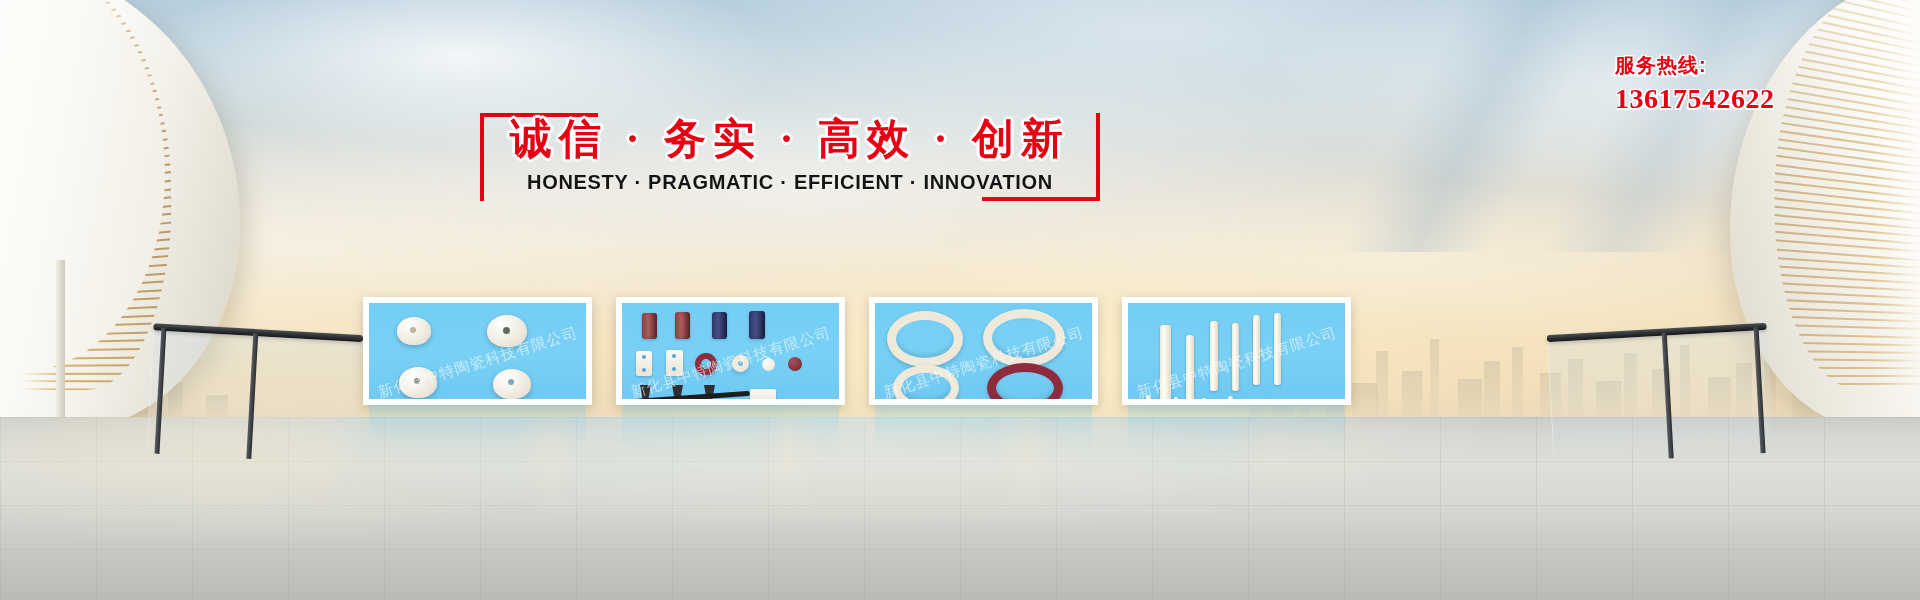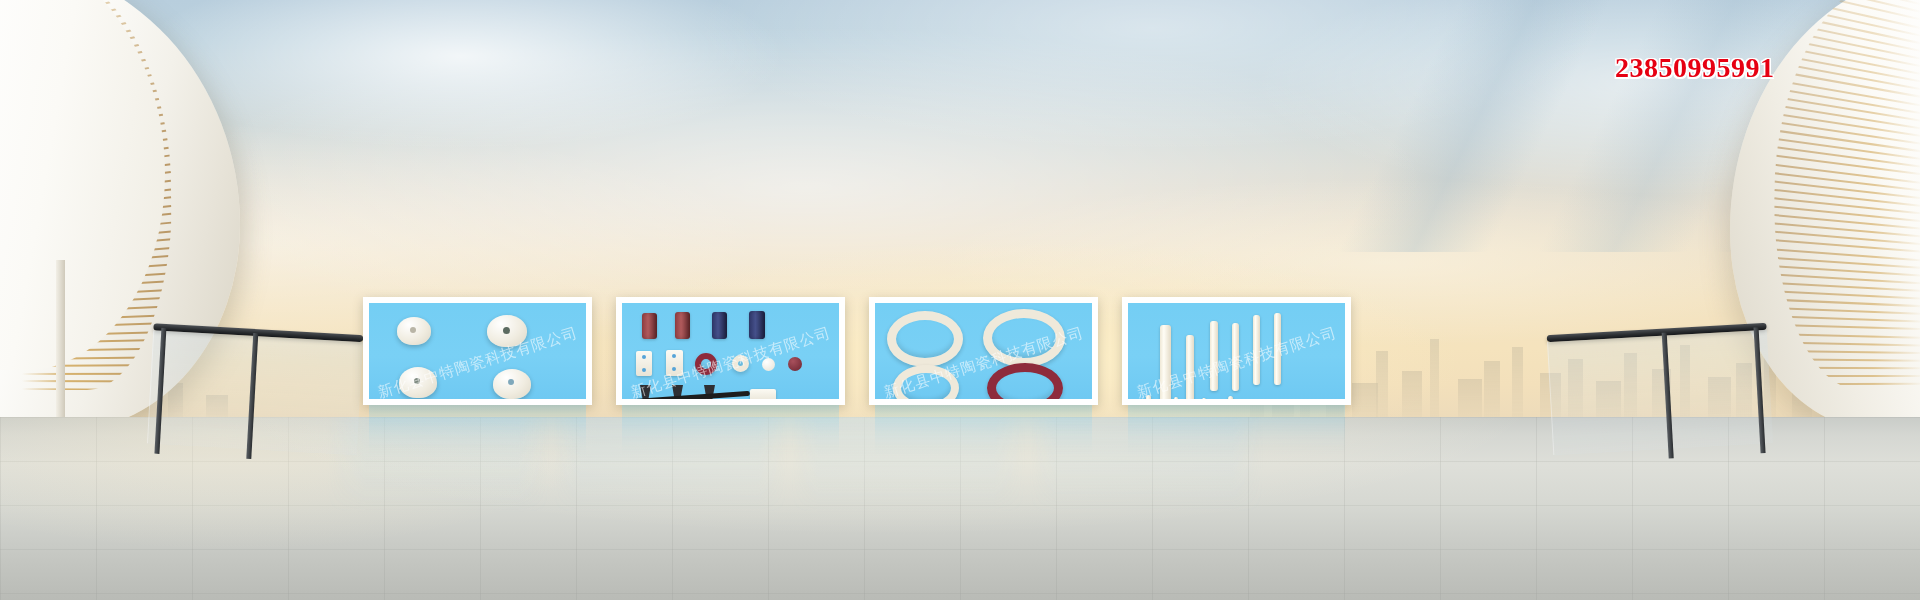--- a/index.html
+++ b/index.html
@@ -468,23 +468,30 @@
     <div class="post" style="left:8px"></div>
     <div class="post" style="left:100px"></div>
   </div>
   <div class="rail rail-right">
     <div class="bar"></div>
     <div class="glass"></div>
     <div class="post" style="right:8px"></div>
     <div class="post" style="right:100px"></div>
   </div>
 
+  <div class="slogan">
+    <div class="bracket tl"></div>
+    <div class="bracket br"></div>
+    <div class="slogan-cn">诚信 · 务实 · 高效 · 创新</div>
+    <div class="slogan-en">HONESTY · PRAGMATIC · EFFICIENT · INNOVATION</div>
+  </div>
 
   <div class="right-text">
-    <div class="rt-line rt-phone">23850995991</div>
+    <div class="rt-line rt-hotline">服务热线:</div>
+    <div class="rt-line rt-phone">13617542622</div>
   </div>
 
   <div class="panels">
 
     <div class="panel" style="left:363px">
       <div class="inner">
         <div class="pc blob" style="left:28px;  top:14px; width:34px; height:28px;"></div>
         <div class="pc dot" style="left:41px;  top:24px; width:6px;  height:6px; background:#b9b5a6;"></div>
         <div class="pc blob" style="left:118px; top:12px; width:40px; height:32px;"></div>
         <div class="pc dot" style="left:134px; top:24px; width:7px;  height:7px; background:#5c6b61;"></div>

